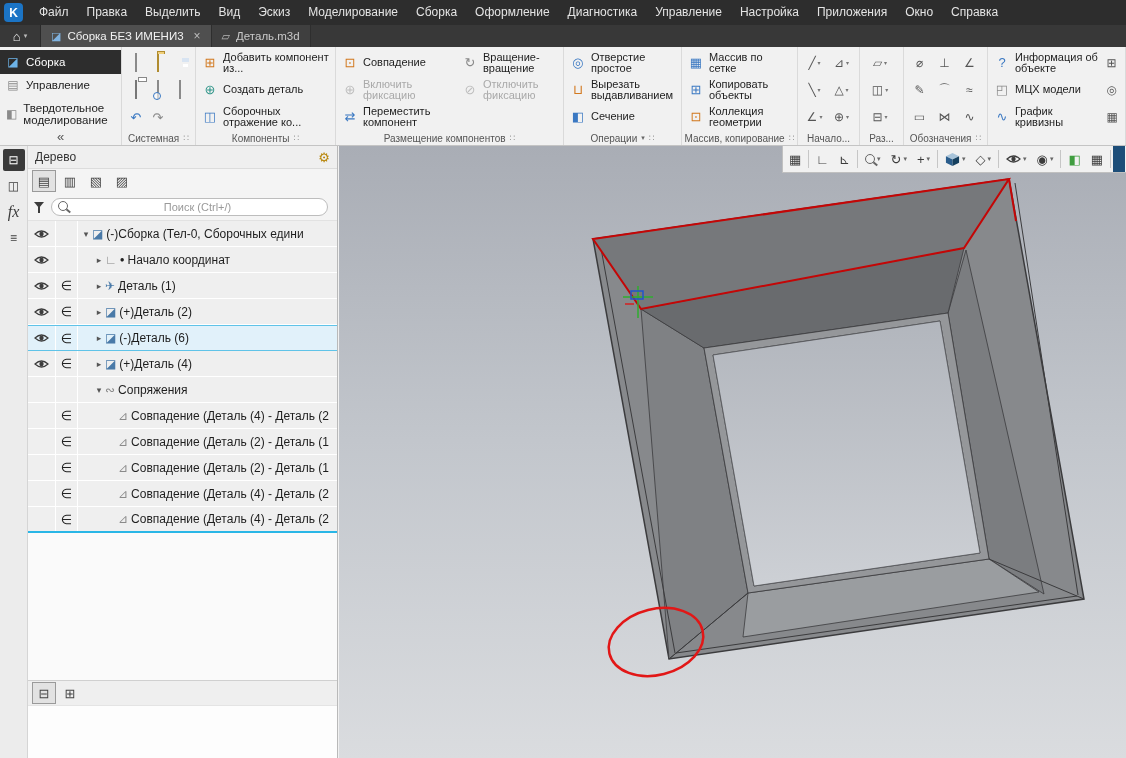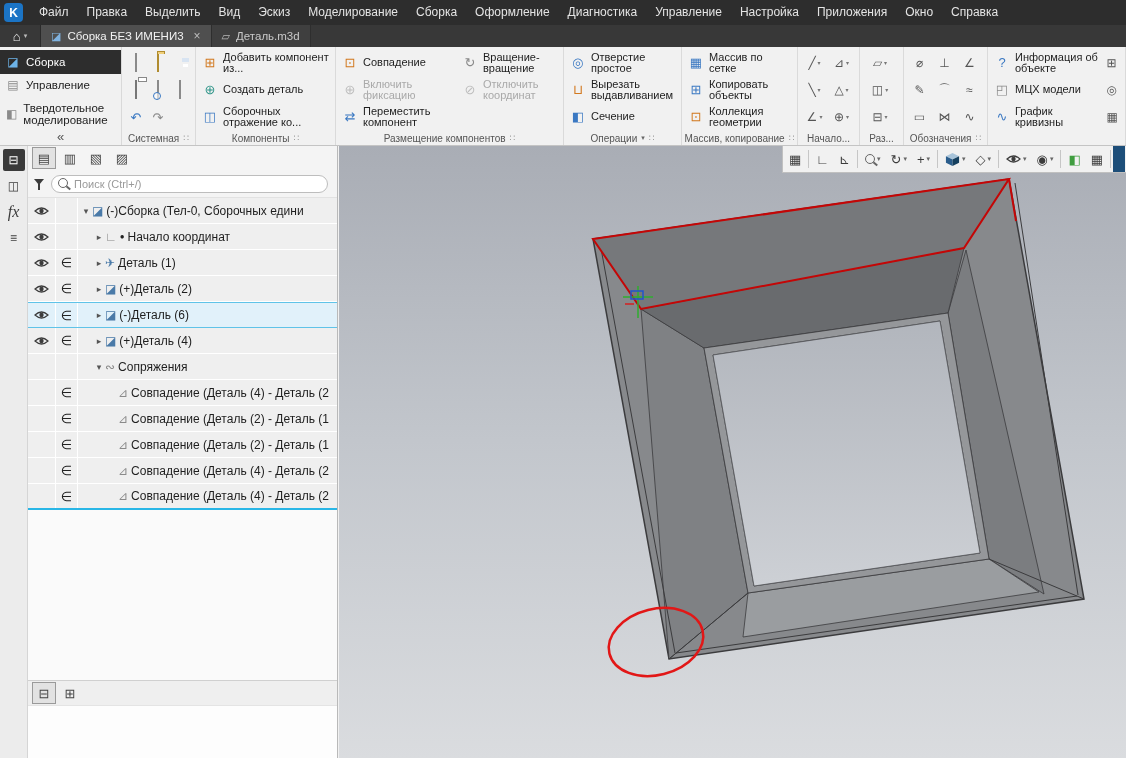--- a/index.html
+++ b/index.html
@@ -97,21 +97,21 @@
   .titem.active{background:#e2e2e2;border:1px solid #9a9a9a;}
   .tree-search{height:27px;flex:0 0 27px;display:flex;align-items:center;gap:3px;
                padding:0 9px 0 4px;background:#f4f4f4;border-bottom:1px solid #e2e2e2;}
   .funnel-wrap{width:16px;height:16px;position:relative;flex:0 0 16px;}
   .funnel-wrap::before{content:'';position:absolute;left:2px;top:3px;border-left:5px solid transparent;
                        border-right:5px solid transparent;border-top:6px solid #3c3c3c;}
   .funnel-wrap::after{content:'';position:absolute;left:6px;top:8px;width:2px;height:6px;background:#3c3c3c;}
   .search-box{position:relative;flex:1;}
   .search-box input{width:100%;height:18px;border:1px solid #bdbdbd;border-radius:9px;background:#fff;
                     font-size:11px;padding:0 6px 0 22px;box-sizing:border-box;color:#333;outline:none;
-                    font-family:"Liberation Sans",sans-serif;}
+                    font-family:"Liberation Sans",sans-serif;text-align:center;}
   .search-box input::placeholder{color:#9a9a9a;}
   .search-box .mag{position:absolute;left:7px;top:4px;}
   .mag{position:relative;width:8px;height:8px;border:1.5px solid #666;border-radius:50%;display:inline-block;}
   .mag::after{content:'';position:absolute;width:5px;height:1.5px;background:#666;right:-4px;bottom:-1px;
               transform:rotate(40deg);}
   .tree-items{flex:0 0 auto;}
   .tree-row{height:26px;display:flex;background:#efefef;border-bottom:1px solid #fff;box-sizing:border-box;}
   .tree-row.selected{background:#e1f1fa;border-top:1px solid #5fc3e8;border-bottom:1px solid #5fc3e8;}
   .tree-row:last-child{border-bottom:2px solid #29b6e6;}
   .tcol{display:flex;align-items:center;justify-content:center;border-right:1px solid #fff;box-sizing:border-box;}
@@ -248,21 +248,21 @@
         <div class="rbtn">
           <span class="rglyph dim">↻</span>
           <span class="rtext">Вращение-вращение</span>
         </div>
         <div class="rbtn disabled">
           <span class="rglyph dim">⊕</span>
           <span class="rtext">Включить фиксацию</span>
         </div>
         <div class="rbtn disabled">
           <span class="rglyph dim">⊘</span>
-          <span class="rtext">Отключить координат</span>
+          <span class="rtext">Отключить фиксацию</span>
         </div>
         <div class="rbtn">
           <span class="rglyph blue">⇄</span>
           <span class="rtext">Переместить компонент</span>
         </div>
       </div>
       <div class="rlabel">
         <span>Размещение компонентов</span>
           <span class="handle">∷</span>
       </div>
@@ -434,20 +434,24 @@
   </div>
 
   <div class="left-strip">
       <div class="strip-btn active">⊟</div>
       <div class="strip-btn">◫</div>
       <div class="strip-btn fx">fx</div>
       <div class="strip-btn">≡</div>
     </div>
 
   <div class="tree-panel">
+    <div class="tree-header">
+      <span>Дерево</span>
+      <span class="gear">⚙</span>
+    </div>
     <div class="tree-toolbar">
         <div class="titem active">▤</div>
         <div class="titem">▥</div>
         <div class="titem">▧</div>
         <div class="titem">▨</div>
       </div>
     <div class="tree-search">
       <span class="funnel-wrap"></span>
       <span class="search-box">
         <span class="mag"></span>

